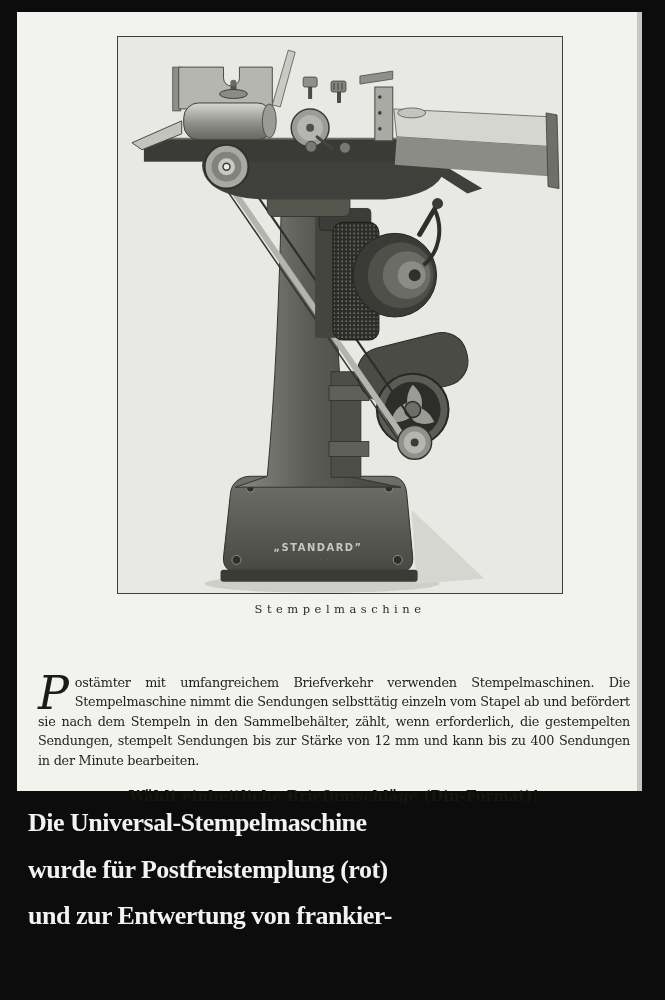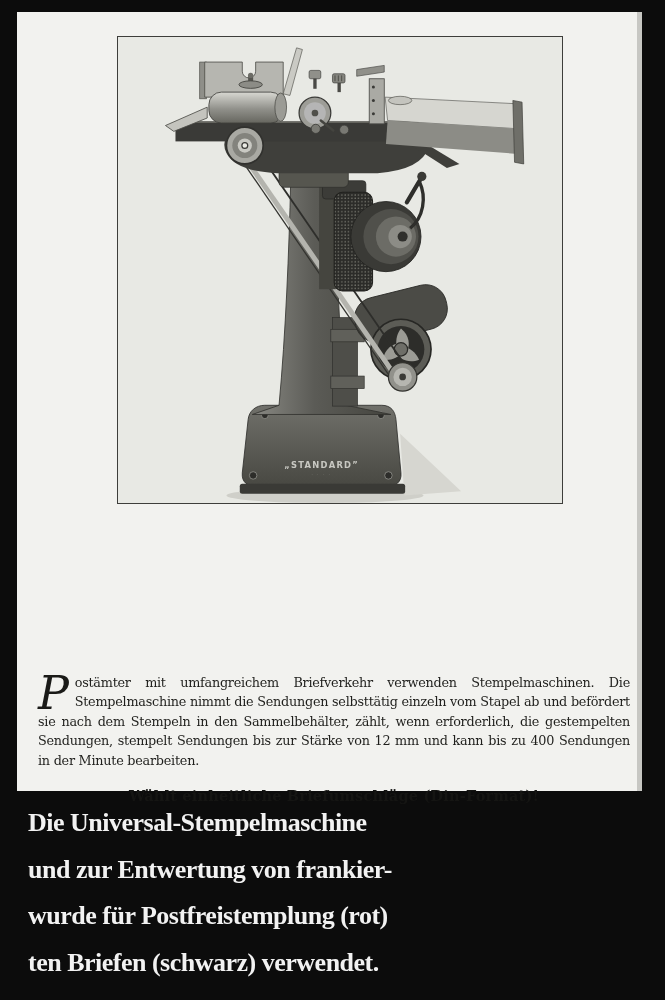--- a/index.html
+++ b/index.html
@@ -9,21 +9,21 @@
     font-family:"DejaVu Serif", serif;
   }
   
   .page{
     position:absolute;left:17px;top:12px;width:625px;height:779px;
     background:#f2f2ef;
     border-right:5px solid #c7c7c3;
     box-sizing:border-box;
   }
   .photo-frame{
-    position:absolute;left:100px;top:24px;width:446px;height:468px;
+    position:absolute;left:100px;top:24px;width:446px;height:558px;
     border:1.5px solid #3e3e3b;background:#e8e9e4;box-sizing:border-box;
   }
   .photo-frame svg{display:block;width:100%;height:100%;}
   .photo-caption{
     position:absolute;left:100px;top:590px;width:446px;
     text-align:center;font-size:11.5px;letter-spacing:4.5px;color:#2c2c29;
   }
   .headline{
     position:absolute;left:0;top:621px;width:625px;text-align:center;
     font-size:29px;letter-spacing:1px;color:#1d1d1a;font-weight:500;
@@ -176,27 +176,27 @@
       <polygon points="430,76 441,78 443,152 432,150" fill="#6f6f69" stroke="#3c3c38" stroke-width="0.8"></polygon>
       <ellipse cx="295" cy="76" rx="14" ry="5" fill="#c4c4be" stroke="#55554f" stroke-width="0.8"></ellipse>
 
       <circle cx="109" cy="130" r="22" fill="#a9a9a3" stroke="#31312e" stroke-width="2"></circle>
       <circle cx="109" cy="130" r="15" fill="#83837d"></circle>
       <circle cx="109" cy="130" r="8.5" fill="#c9c9c3"></circle>
       <circle cx="109" cy="130" r="3.5" fill="#eaeae4" stroke="#3a3a37" stroke-width="1.5"></circle>
     </svg>
   </div>
 
+  <div class="photo-caption">Stempelmaschine</div>
 
 
   <div class="bodycopy">
     <span class="dropcap">P</span><span>ostämter mit umfangreichem Briefverkehr verwenden Stempelmaschinen. Die Stempelmaschine nimmt die Sendungen selbsttätig einzeln vom Stapel ab und befördert sie nach dem Stempeln in den Sammelbehälter, zählt, wenn erforderlich, die gestempelten Sendungen, stempelt Sendungen bis zur Stärke von 12 mm und kann bis zu 400 Sendungen in der Minute bearbeiten.</span>
     <div class="slogan">Wählt einheitliche Briefumschläge (Din-Format)!</div>
   </div>
 
 </div>
 
 <div class="overlay-caption">
   <div class="line">Die Universal-Stempelmaschine</div>
+  <div class="line">wurde für Postfreistemplung (rot)</div>
   <div class="line">und zur Entwertung von frankier-</div>
-  <div class="line">wurde für Postfreistemplung (rot)</div>
-  <div class="line">ten Briefen (schwarz) verwendet.</div>
 </div>
 
 </body></html>

